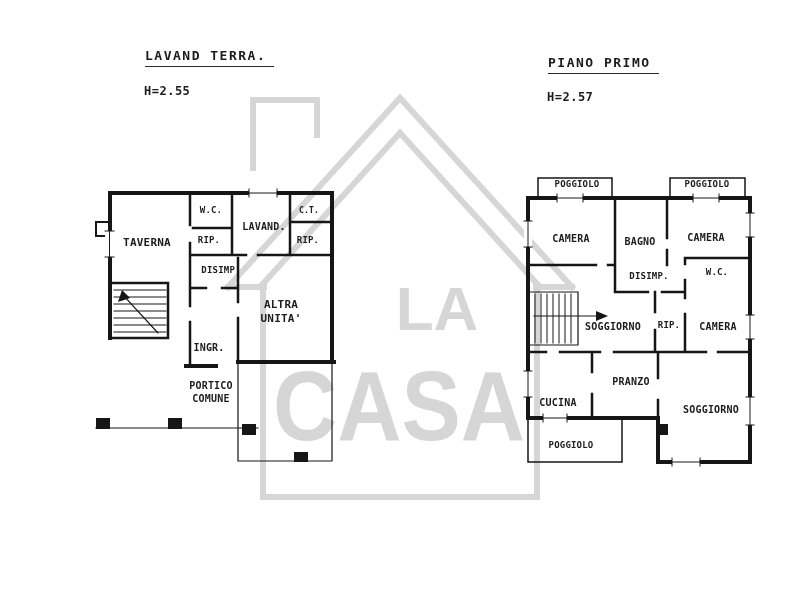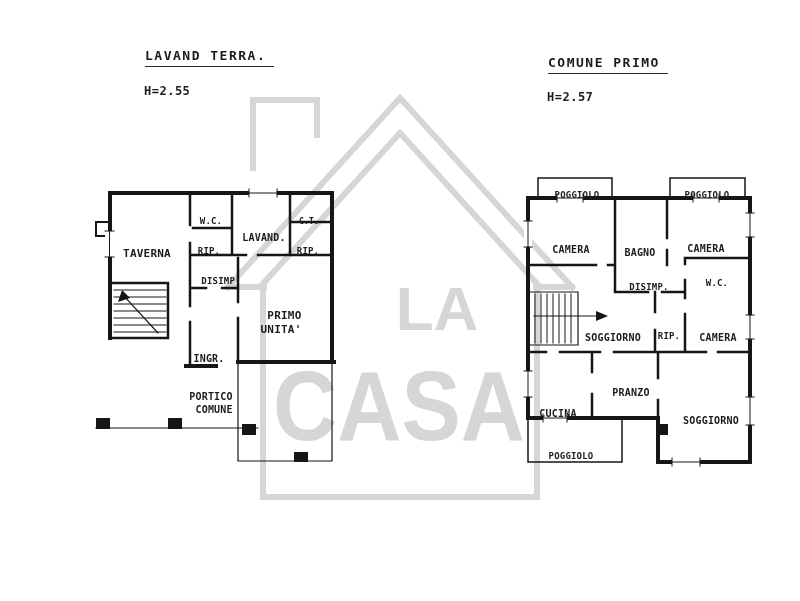--- a/index.html
+++ b/index.html
@@ -11,24 +11,23 @@
     font-family:"DejaVu Sans Mono", monospace;
   }
   .canvas svg{position:absolute;left:0;top:0;}
   .lbl{
     position:absolute;
     transform:translate(-50%,-50%);
     font-family:"DejaVu Sans Mono", monospace;
     font-weight:700;
     color:#1c1c1c;
     white-space:pre-line;
-    text-align:right;
+    text-align:center;
     line-height:1.3;
     letter-spacing:0.2px;
-    margin-top:11px;
   }
   .s8{font-size:8px}
   .s9{font-size:9px}
   .s10{font-size:10px}
   .s11{font-size:11px}
   .plan-title{
     position:absolute;
     font-family:"DejaVu Sans Mono", monospace;
     font-weight:700;
     font-size:13px;
@@ -149,31 +148,31 @@
         <path stroke-width="1" d="M672,462 H700 M672,458 V466 M700,458 V466"></path>
         <rect x="543" y="414" width="24" height="8" fill="#ffffff" stroke="none"></rect>
         <path stroke-width="1" d="M543,418 H567 M543,414 V422 M567,414 V422"></path>
       </g>
     </g>
   </svg>
 
   <div class="plan-title" style="left:145px;top:48px">LAVAND TERRA.</div>
   <div class="height-label" style="left:144px;top:84px">H=2.55</div>
 
-  <div class="plan-title" style="left:548px;top:55px">COMUNE PRIMO</div>
+  <div class="plan-title" style="left:548px;top:55px">PIANO PRIMO</div>
   <div class="height-label" style="left:547px;top:90px">H=2.57</div>
 
   <div class="lbl s11" style="left:147px;top:243px">TAVERNA</div>
   <div class="lbl s9" style="left:211px;top:211px">W.C.</div>
   <div class="lbl s10" style="left:264px;top:226px">LAVAND.</div>
   <div class="lbl s8" style="left:309px;top:211px">C.T.</div>
   <div class="lbl s9" style="left:209px;top:241px">RIP.</div>
   <div class="lbl s9" style="left:308px;top:241px">RIP.</div>
   <div class="lbl s9" style="left:221px;top:271px">DISIMP.</div>
-  <div class="lbl s11" style="left:281px;top:312px">PRIMO
+  <div class="lbl s11" style="left:281px;top:312px">ALTRA
 UNITA'</div>
   <div class="lbl s10" style="left:209px;top:347px">INGR.</div>
   <div class="lbl s10" style="left:211px;top:392px">PORTICO
 COMUNE</div>
 
   <div class="lbl s9" style="left:577px;top:185px">POGGIOLO</div>
   <div class="lbl s9" style="left:707px;top:185px">POGGIOLO</div>
   <div class="lbl s10" style="left:571px;top:238px">CAMERA</div>
   <div class="lbl s10" style="left:640px;top:241px">BAGNO</div>
   <div class="lbl s10" style="left:706px;top:237px">CAMERA</div>

